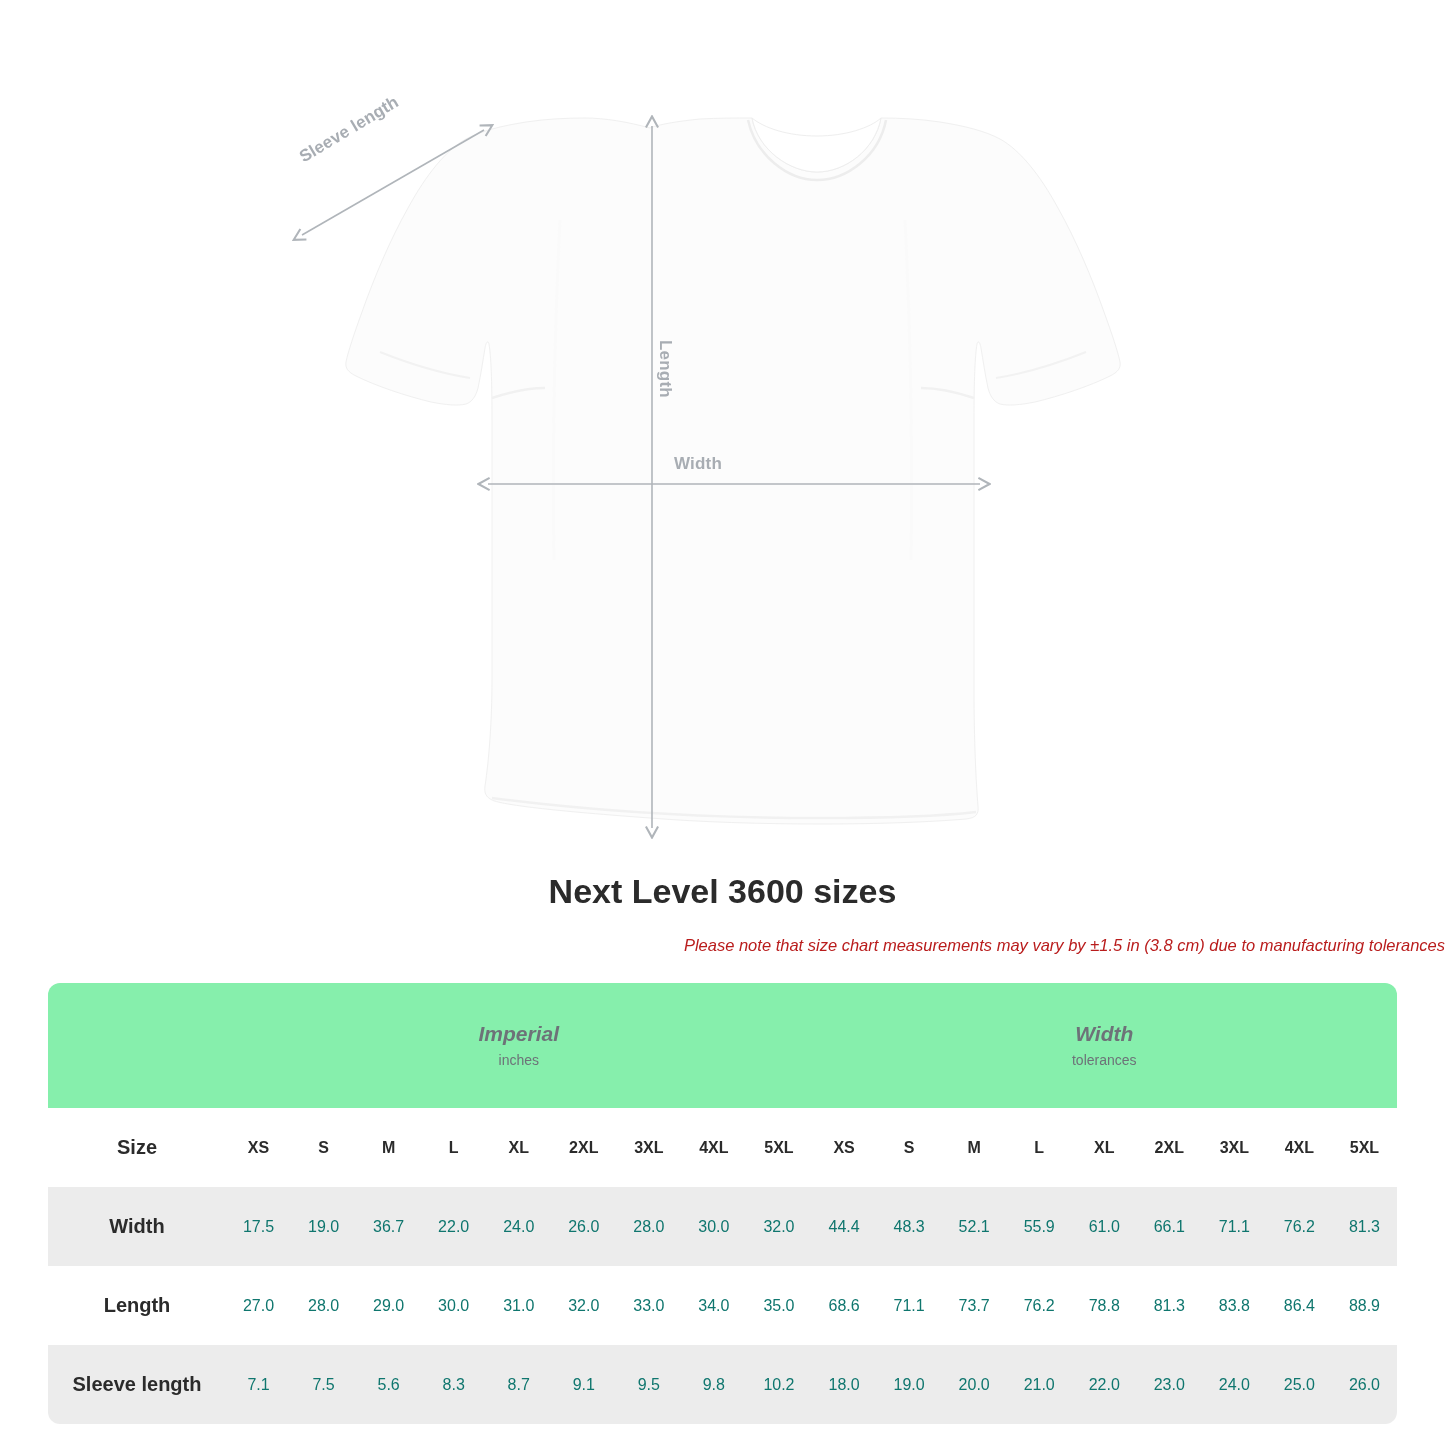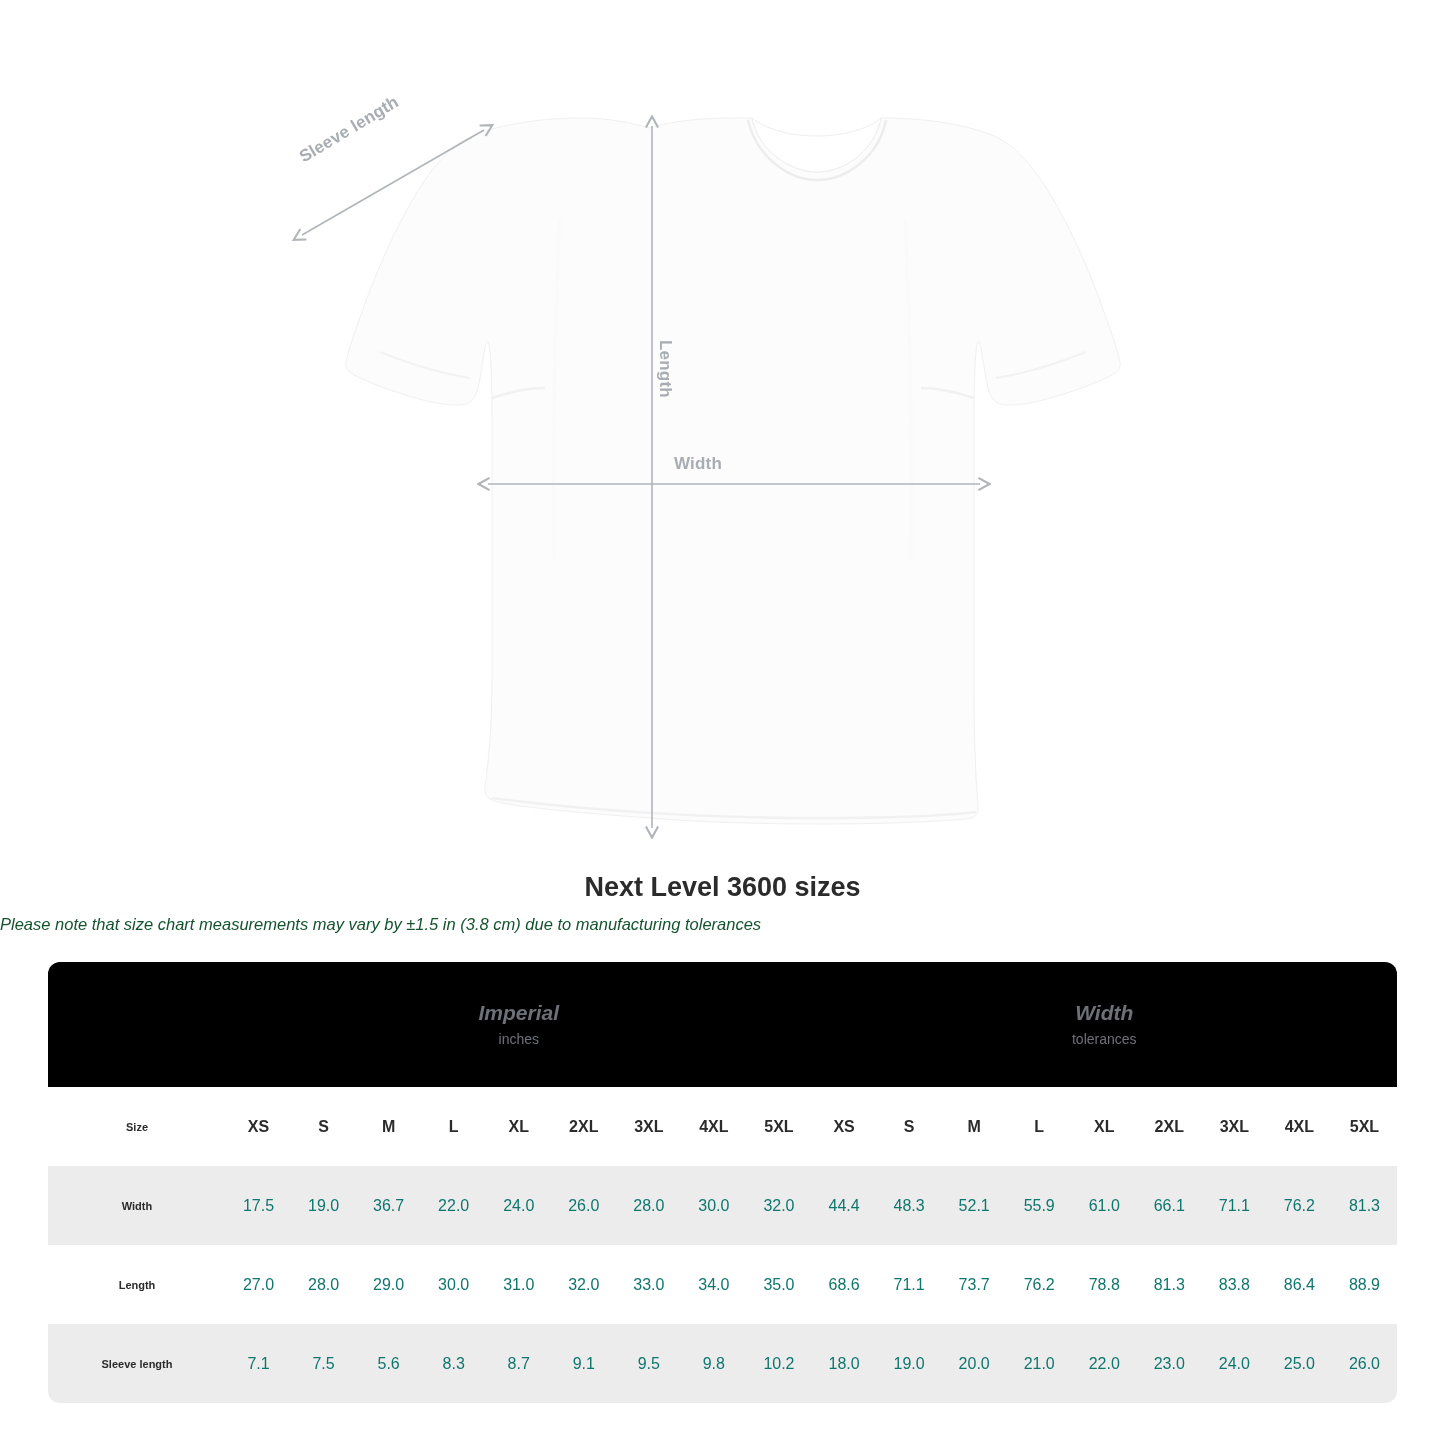--- a/index.html
+++ b/index.html
@@ -48,44 +48,44 @@
   }
   .label-width {
     left: 674px;
     top: 454px;
     font-size: 17px;
   }
 
   
   .title {
     text-align: center;
-    font-size: 27px;
+    font-size: 34px;
     font-weight: bold;
     color: #2b2b2b;
     margin: 12px 0 0 0;
   }
   .subtitle {
-    text-align: left;
+    text-align: right;
     font-size: 16.5px;
     font-style: italic;
-    color: #14532d;
-    margin: 12px 0 0 0;
+    color: #b91c1c;
+    margin: 25px 0 0 0;
   }
 
   
   .table-wrap {
     margin: 28px 48px 0 48px;
   }
   table.sizes {
     border-collapse: collapse;
     width: 1349px;
     table-layout: fixed;
   }
   table.sizes tr.unit-row td {
-    background: #000000;
+    background: #86efac;
     padding: 22px 0 24px 0;
     text-align: center;
     vertical-align: middle;
   }
   table.sizes tr.unit-row td.corner {
     border-top-left-radius: 12px;
   }
   table.sizes tr.unit-row td.last {
     border-top-right-radius: 12px;
   }
@@ -116,21 +116,21 @@
   table.sizes tr.row-alt th {
     background: #ececec;
   }
   table.sizes tr.row-plain td,
   table.sizes tr.row-plain th {
     background: #ffffff;
   }
   table.sizes th.rowhead {
     font-weight: bold;
     color: #2b2b2b;
-    font-size: 11px;
+    font-size: 20px;
     width: 178px;
     text-align: center;
   }
   table.sizes tr:last-child th.rowhead {
     border-bottom-left-radius: 12px;
   }
   table.sizes tr:last-child td:last-child {
     border-bottom-right-radius: 12px;
   }
   table.sizes td.val {

